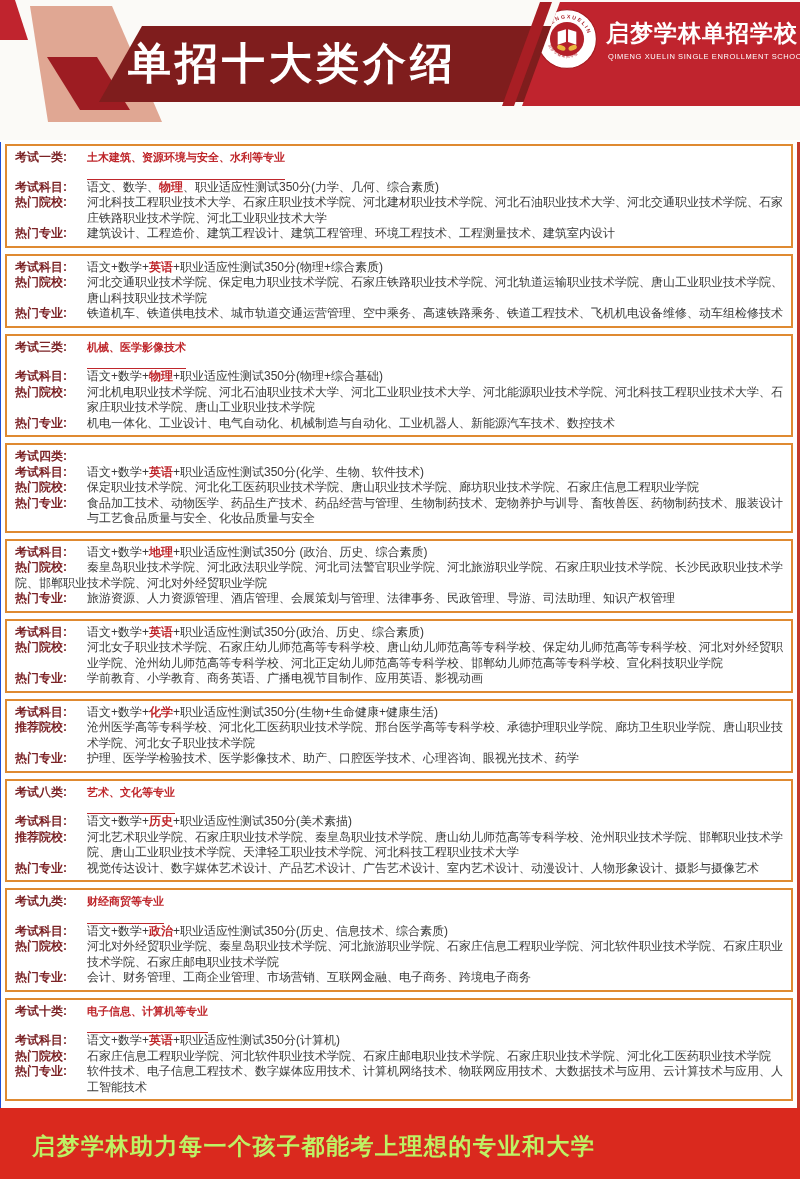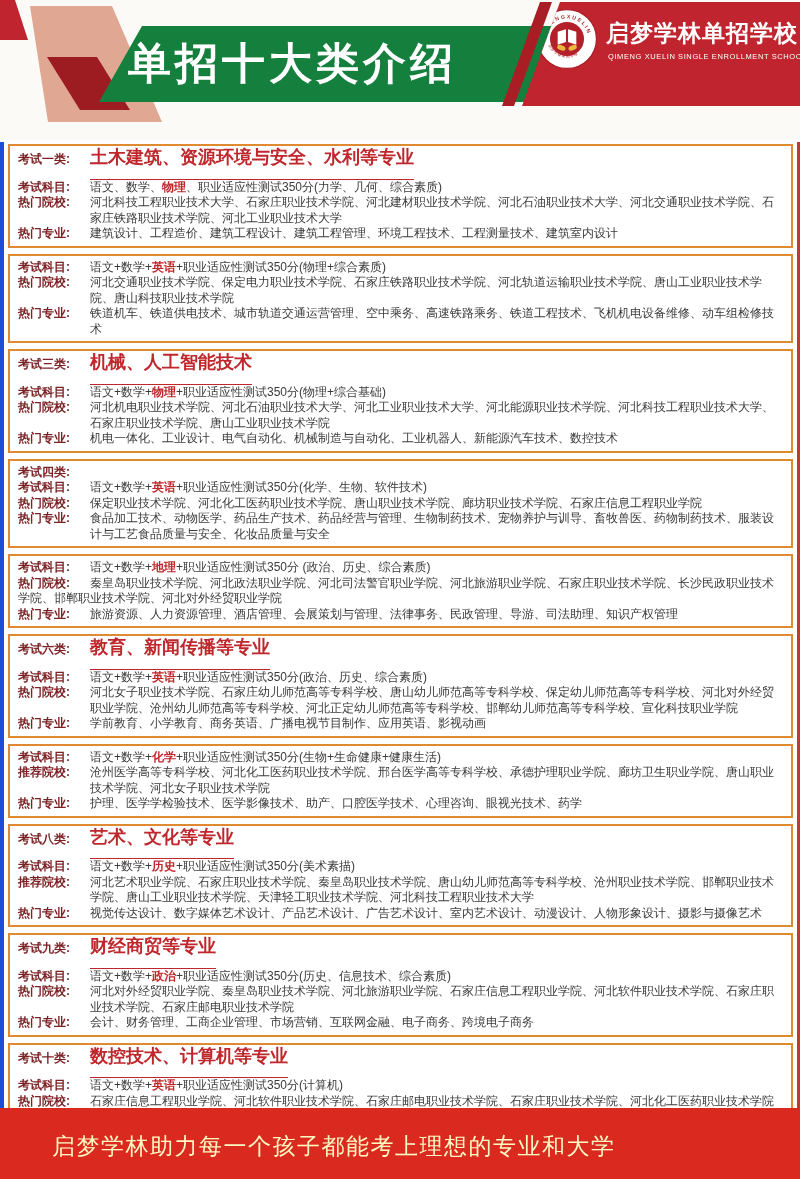--- a/index.html
+++ b/index.html
@@ -9,52 +9,52 @@
 
   
   .header{position:absolute;left:0;top:0;width:800px;height:140px;background:#fbfaf7;}
   .decor{position:absolute;}
   .decor-corner{left:0;top:0;width:30px;height:40px;background:#c0242e;
      clip-path:polygon(0 0,15px 0,28px 40px,0 40px);}
   .decor-pink{left:0;top:0;width:200px;height:130px;background:#e0a793;
      clip-path:polygon(30px 6px,112px 6px,162px 122px,48px 122px);}
   .decor-darkred{left:0;top:0;width:160px;height:120px;background:#9d1c22;
      clip-path:polygon(47px 57px,97px 57px,130px 110px,80px 110px);}
-  .main-banner{position:absolute;left:90px;top:26px;width:555px;height:76px;background:#15803d;
+  .main-banner{position:absolute;left:90px;top:26px;width:555px;height:76px;background:#7f1d1d;
      clip-path:polygon(52px 0,555px 0,508px 76px,9px 76px);
      display:flex;align-items:center;justify-content:center;padding-right:150px;box-sizing:border-box;}
   .main-title{color:#ffffff;font-size:43px;font-weight:bold;letter-spacing:4px;white-space:nowrap;}
   .logo-accent{position:absolute;left:488px;top:2px;width:70px;height:104px;background:#a81e24;
      clip-path:polygon(52px 0,64px 0,26px 104px,14px 104px);}
   .logo-banner{position:absolute;left:500px;top:2px;width:300px;height:104px;background:#c0242e;
      clip-path:polygon(60px 0,300px 0,300px 104px,22px 104px);}
   .logo-underline{position:absolute;left:540px;top:101px;width:260px;height:5px;background:#a81e24;
      clip-path:polygon(10px 0,260px 0,260px 5px,8px 5px);}
   .emblem{position:absolute;left:36px;top:6px;width:62px;height:62px;}
   .logo-zh{position:absolute;left:106px;top:16px;color:#ffffff;font-size:23px;font-weight:bold;
      letter-spacing:1px;white-space:nowrap;}
   .logo-en{position:absolute;left:108px;top:50px;color:#ffffff;font-size:7.5px;letter-spacing:.6px;
      white-space:nowrap;}
 
   
   .sections{position:absolute;left:0;top:142px;width:800px;box-sizing:border-box;
-     border-left:4px solid #1d4ed8;border-right:3px solid #c23a2c;padding:2px 4px;}
+     border-left:1px solid #1d4ed8;border-right:3px solid #c23a2c;padding:2px 4px;}
   .sec{border:2px solid #df8a31;background:#ffffff;margin-bottom:6px;padding:4px 8px;
      font-size:12px;line-height:15.5px;color:#3a3a3a;}
   .row{display:flex;align-items:baseline;}
   .row.block{display:block;}
   .lbl{flex:0 0 72px;width:72px;display:inline-block;font-weight:bold;color:#7b2225;white-space:nowrap;}
   .txt{flex:1;}
-  .cat{color:#bf272c;font-weight:bold;font-size:18px;border-bottom:1.5px solid #bf272c;padding-bottom:13px;}
+  .cat{color:#bf272c;font-weight:bold;font-size:11px;border-bottom:1.5px solid #bf272c;padding-bottom:13px;}
   .hl{color:#bf272c;font-weight:bold;}
 
   
   .footer{position:absolute;left:0;bottom:0;width:800px;height:71px;background:#da291e;
      display:flex;align-items:center;}
-  .footer-text{color:#fef9c3;font-size:23px;font-weight:normal;letter-spacing:1.5px;margin-left:52px;
+  .footer-text{color:#bef264;font-size:23px;font-weight:bold;letter-spacing:1.5px;margin-left:32px;
      padding-top:6px;white-space:nowrap;}
 </style>
 </head>
 <body>
 
 <div class="page">
 
   <div class="header">
     <div class="decor decor-pink"></div>
     <div class="decor decor-darkred"></div>
@@ -122,21 +122,21 @@
       </div>
       <div class="row">
         <span class="lbl">热门专业:</span>
         <span class="txt">铁道机车、铁道供电技术、城市轨道交通运营管理、空中乘务、高速铁路乘务、铁道工程技术、飞机机电设备维修、动车组检修技术</span>
       </div>
     </div>
 
     <div class="sec">
       <div class="row">
         <span class="lbl">考试三类:</span>
-        <span class="cat">机械、人工智能技术</span>
+        <span class="cat">机械、医学影像技术</span>
       </div>
       <div class="row">
         <span class="lbl">考试科目:</span>
         <span class="txt"><span>语文+数学+</span><span class="hl">物理</span><span>+职业适应性测试350分(物理+综合基础)</span></span>
       </div>
       <div class="row">
         <span class="lbl">热门院校:</span>
         <span class="txt">河北机电职业技术学院、河北石油职业技术大学、河北工业职业技术大学、河北能源职业技术学院、河北科技工程职业技术大学、石家庄职业技术学院、唐山工业职业技术学院</span>
       </div>
       <div class="row">
@@ -172,24 +172,20 @@
         <span class="lbl">热门院校:</span><span>秦皇岛职业技术学院、河北政法职业学院、河北司法警官职业学院、河北旅游职业学院、石家庄职业技术学院、长沙民政职业技术学院、邯郸职业技术学院、河北对外经贸职业学院</span>
       </div>
       <div class="row">
         <span class="lbl">热门专业:</span>
         <span class="txt">旅游资源、人力资源管理、酒店管理、会展策划与管理、法律事务、民政管理、导游、司法助理、知识产权管理</span>
       </div>
     </div>
 
     <div class="sec">
       <div class="row">
-        <span class="lbl">考试六类:</span>
-        <span class="cat">教育、新闻传播等专业</span>
-      </div>
-      <div class="row">
         <span class="lbl">考试科目:</span>
         <span class="txt"><span>语文+数学+</span><span class="hl">英语</span><span>+职业适应性测试350分(政治、历史、综合素质)</span></span>
       </div>
       <div class="row">
         <span class="lbl">热门院校:</span>
         <span class="txt">河北女子职业技术学院、石家庄幼儿师范高等专科学校、唐山幼儿师范高等专科学校、保定幼儿师范高等专科学校、河北对外经贸职业学院、沧州幼儿师范高等专科学校、河北正定幼儿师范高等专科学校、邯郸幼儿师范高等专科学校、宣化科技职业学院</span>
       </div>
       <div class="row">
         <span class="lbl">热门专业:</span>
         <span class="txt">学前教育、小学教育、商务英语、广播电视节目制作、应用英语、影视动画</span>
@@ -245,21 +241,21 @@
       </div>
       <div class="row">
         <span class="lbl">热门专业:</span>
         <span class="txt">会计、财务管理、工商企业管理、市场营销、互联网金融、电子商务、跨境电子商务</span>
       </div>
     </div>
 
     <div class="sec">
       <div class="row">
         <span class="lbl">考试十类:</span>
-        <span class="cat">数控技术、计算机等专业</span>
+        <span class="cat">电子信息、计算机等专业</span>
       </div>
       <div class="row">
         <span class="lbl">考试科目:</span>
         <span class="txt"><span>语文+数学+</span><span class="hl">英语</span><span>+职业适应性测试350分(计算机)</span></span>
       </div>
       <div class="row">
         <span class="lbl">热门院校:</span>
         <span class="txt">石家庄信息工程职业学院、河北软件职业技术学院、石家庄邮电职业技术学院、石家庄职业技术学院、河北化工医药职业技术学院</span>
       </div>
       <div class="row">

